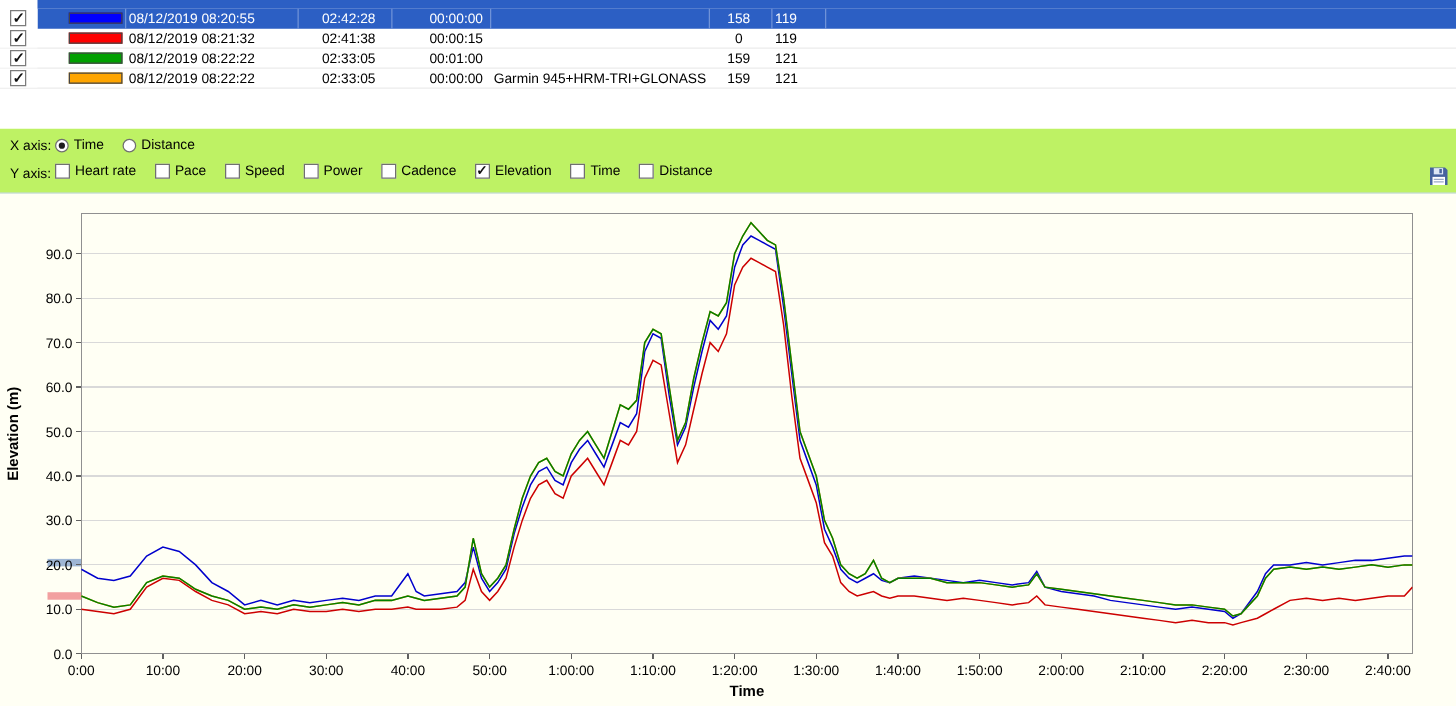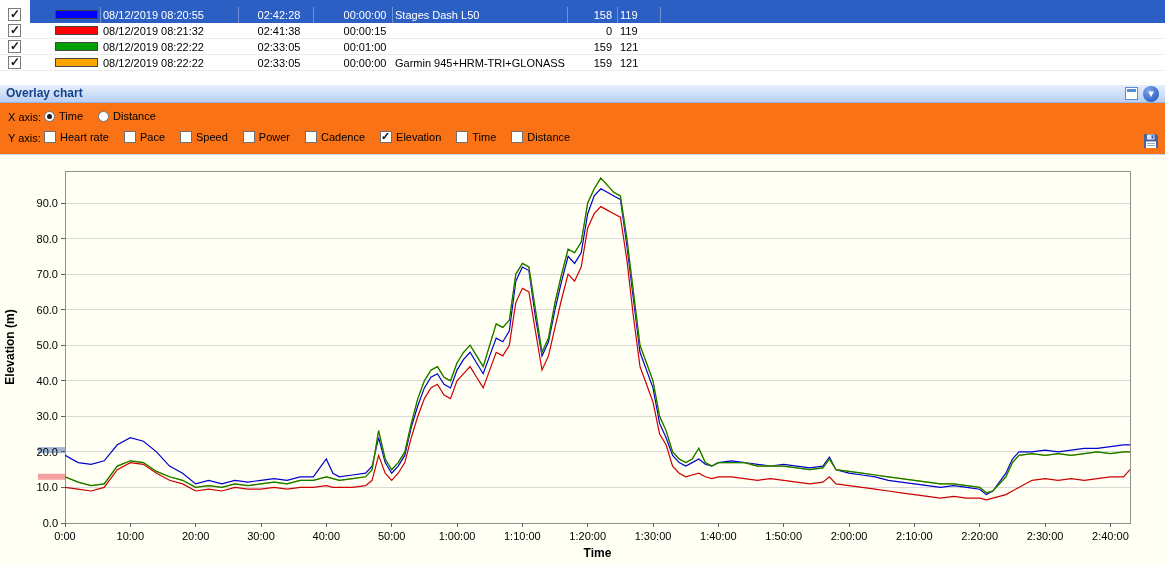--- a/index.html
+++ b/index.html
@@ -17,36 +17,36 @@
   .trow:not(.selected) { border-bottom:1px solid #ececec; }
   .cbcol { position:absolute; left:0; top:0; bottom:0; width:30px; background:#fff; }
   .checkbox { position:absolute; left:8px; top:1px; width:13px; height:13px; background:#fff; border:1px solid #7b7b7b; }
   .checkbox.checked::after { content:"✓"; position:absolute; left:1px; top:-2px; font-size:12px; font-weight:bold; color:#111; }
   .swatch { position:absolute; left:55px; top:3px; width:43px; height:9px; border:1px solid #444; background:#ccc; z-index:2; }
   .cell { position:absolute; top:0; font-size:11px; line-height:16px; color:#000; white-space:nowrap; z-index:2; }
   .c-date { left:103px; width:140px; }
   .c-dur  { left:240px; width:78px; text-align:center; }
   .c-off  { left:315px; width:72px; text-align:center;padding-left:28px; }
   .c-name { left:395px; width:180px; }
-  .c-n1   { left:570px; width:42px; text-align:right; }
+  .c-n1   { left:570px; width:42px; text-align:center; }
   .c-n2   { left:620px; width:42px; text-align:left; }
   .sep { position:absolute; top:0; bottom:0; width:1px; background:#6f92d8; z-index:3; }
 
   
   .overlay-header { position:absolute; top:84px; left:0; right:0; height:19px;
     background:linear-gradient(#e7f0fc,#b9d0f2); border-top:1px solid #fff; border-bottom:1px solid #98b5e2; }
   .overlay-title { font-size:12px; font-weight:bold; color:#15428b; padding-left:6px; line-height:17px; }
   .hdr-btn-square { position:absolute; right:27px; top:2px; width:13px; height:13px; background:#fff; border:1px solid #5a8ad8; cursor:pointer; }
   .hdr-btn-square::before { content:""; position:absolute; left:1px; right:1px; top:1px; height:3px; background:#5a8ad8; }
   .hdr-btn-circle { position:absolute; right:6px; top:1px; width:16px; height:16px; border-radius:50%;
     background:radial-gradient(circle at 35% 28%, #7aa4ec, #1d4fb4); color:#fff; text-align:center;
     line-height:14px; font-size:11px; cursor:pointer; }
 
   
-  .controls { position:absolute; top:103px; left:0; right:0; height:52px; background:#f97316; border-bottom:1px solid #c5d6ee; }
+  .controls { position:absolute; top:103px; left:0; right:0; height:52px; background:#bef264; border-bottom:1px solid #c5d6ee; }
   .ctrl-line { position:absolute; left:8px; display:flex; align-items:center; font-size:11px; color:#000; }
   .ctrl-line.l1 { top:7px; } .ctrl-line.l2 { top:28px; }
   .axis-label { width:36px; }
   .opt { display:inline-flex; align-items:center; margin-right:15px; cursor:pointer; }
   .radio { width:11px; height:11px; border:1px solid #707070; border-radius:50%; background:#fff; margin-right:4px; position:relative; flex:0 0 auto; }
   .radio.checked::after { content:""; position:absolute; left:2px; top:2px; right:2px; bottom:2px; background:#1d1d1d; border-radius:50%; }
   .cbx { width:12px; height:12px; border:1px solid #707070; background:#fff; margin-right:4px; position:relative; flex:0 0 auto; }
   .cbx.checked::after { content:"✓"; position:absolute; left:0px; top:-2px; font-size:11px; font-weight:bold; color:#111; }
   .save-btn { position:absolute; right:6px; top:30px; width:16px; height:16px; cursor:pointer; }
 
@@ -64,21 +64,20 @@
 
     <div class="trow r0 selected">
       <div class="sel-bg"></div>
       <div class="cbcol">
         <span class="checkbox checked"></span>
       </div>
       <span class="swatch" style="background: rgb(0, 0, 255);"></span>
       <span class="cell c-date">08/12/2019 08:20:55</span>
       <span class="cell c-dur">02:42:28</span>
       <span class="cell c-off">00:00:00</span>
-      <span class="cell c-name">Stages Dash L50</span>
       <span class="cell c-n1">158</span>
       <span class="cell c-n2">119</span>
     <div class="sep" style="left: 100px;"></div>
         <div class="sep" style="left: 238px;"></div>
         <div class="sep" style="left: 313px;"></div>
         <div class="sep" style="left: 392px;"></div>
         <div class="sep" style="left: 567px;"></div>
         <div class="sep" style="left: 617px;"></div>
         <div class="sep" style="left: 660px;"></div>
       </div>
@@ -117,25 +116,20 @@
       <span class="swatch" style="background: rgb(255, 165, 0);"></span>
       <span class="cell c-date">08/12/2019 08:22:22</span>
       <span class="cell c-dur">02:33:05</span>
       <span class="cell c-off">00:00:00</span>
       <span class="cell c-name">Garmin 945+HRM-TRI+GLONASS</span>
       <span class="cell c-n1">159</span>
       <span class="cell c-n2">121</span>
     </div>
   </div>
 
-  <div class="overlay-header">
-    <div class="overlay-title">Overlay chart</div>
-    <div class="hdr-btn-square"></div>
-    <div class="hdr-btn-circle">▾</div>
-  </div>
 
   <div class="controls">
     <div class="ctrl-line l1">
       <span class="axis-label">X axis:</span>
       <span id="x-options"><span class="opt">
             <span class="radio checked"></span>
             <span>Time</span>
           </span><span class="opt">
             <span class="radio"></span>
             <span>Distance</span>

